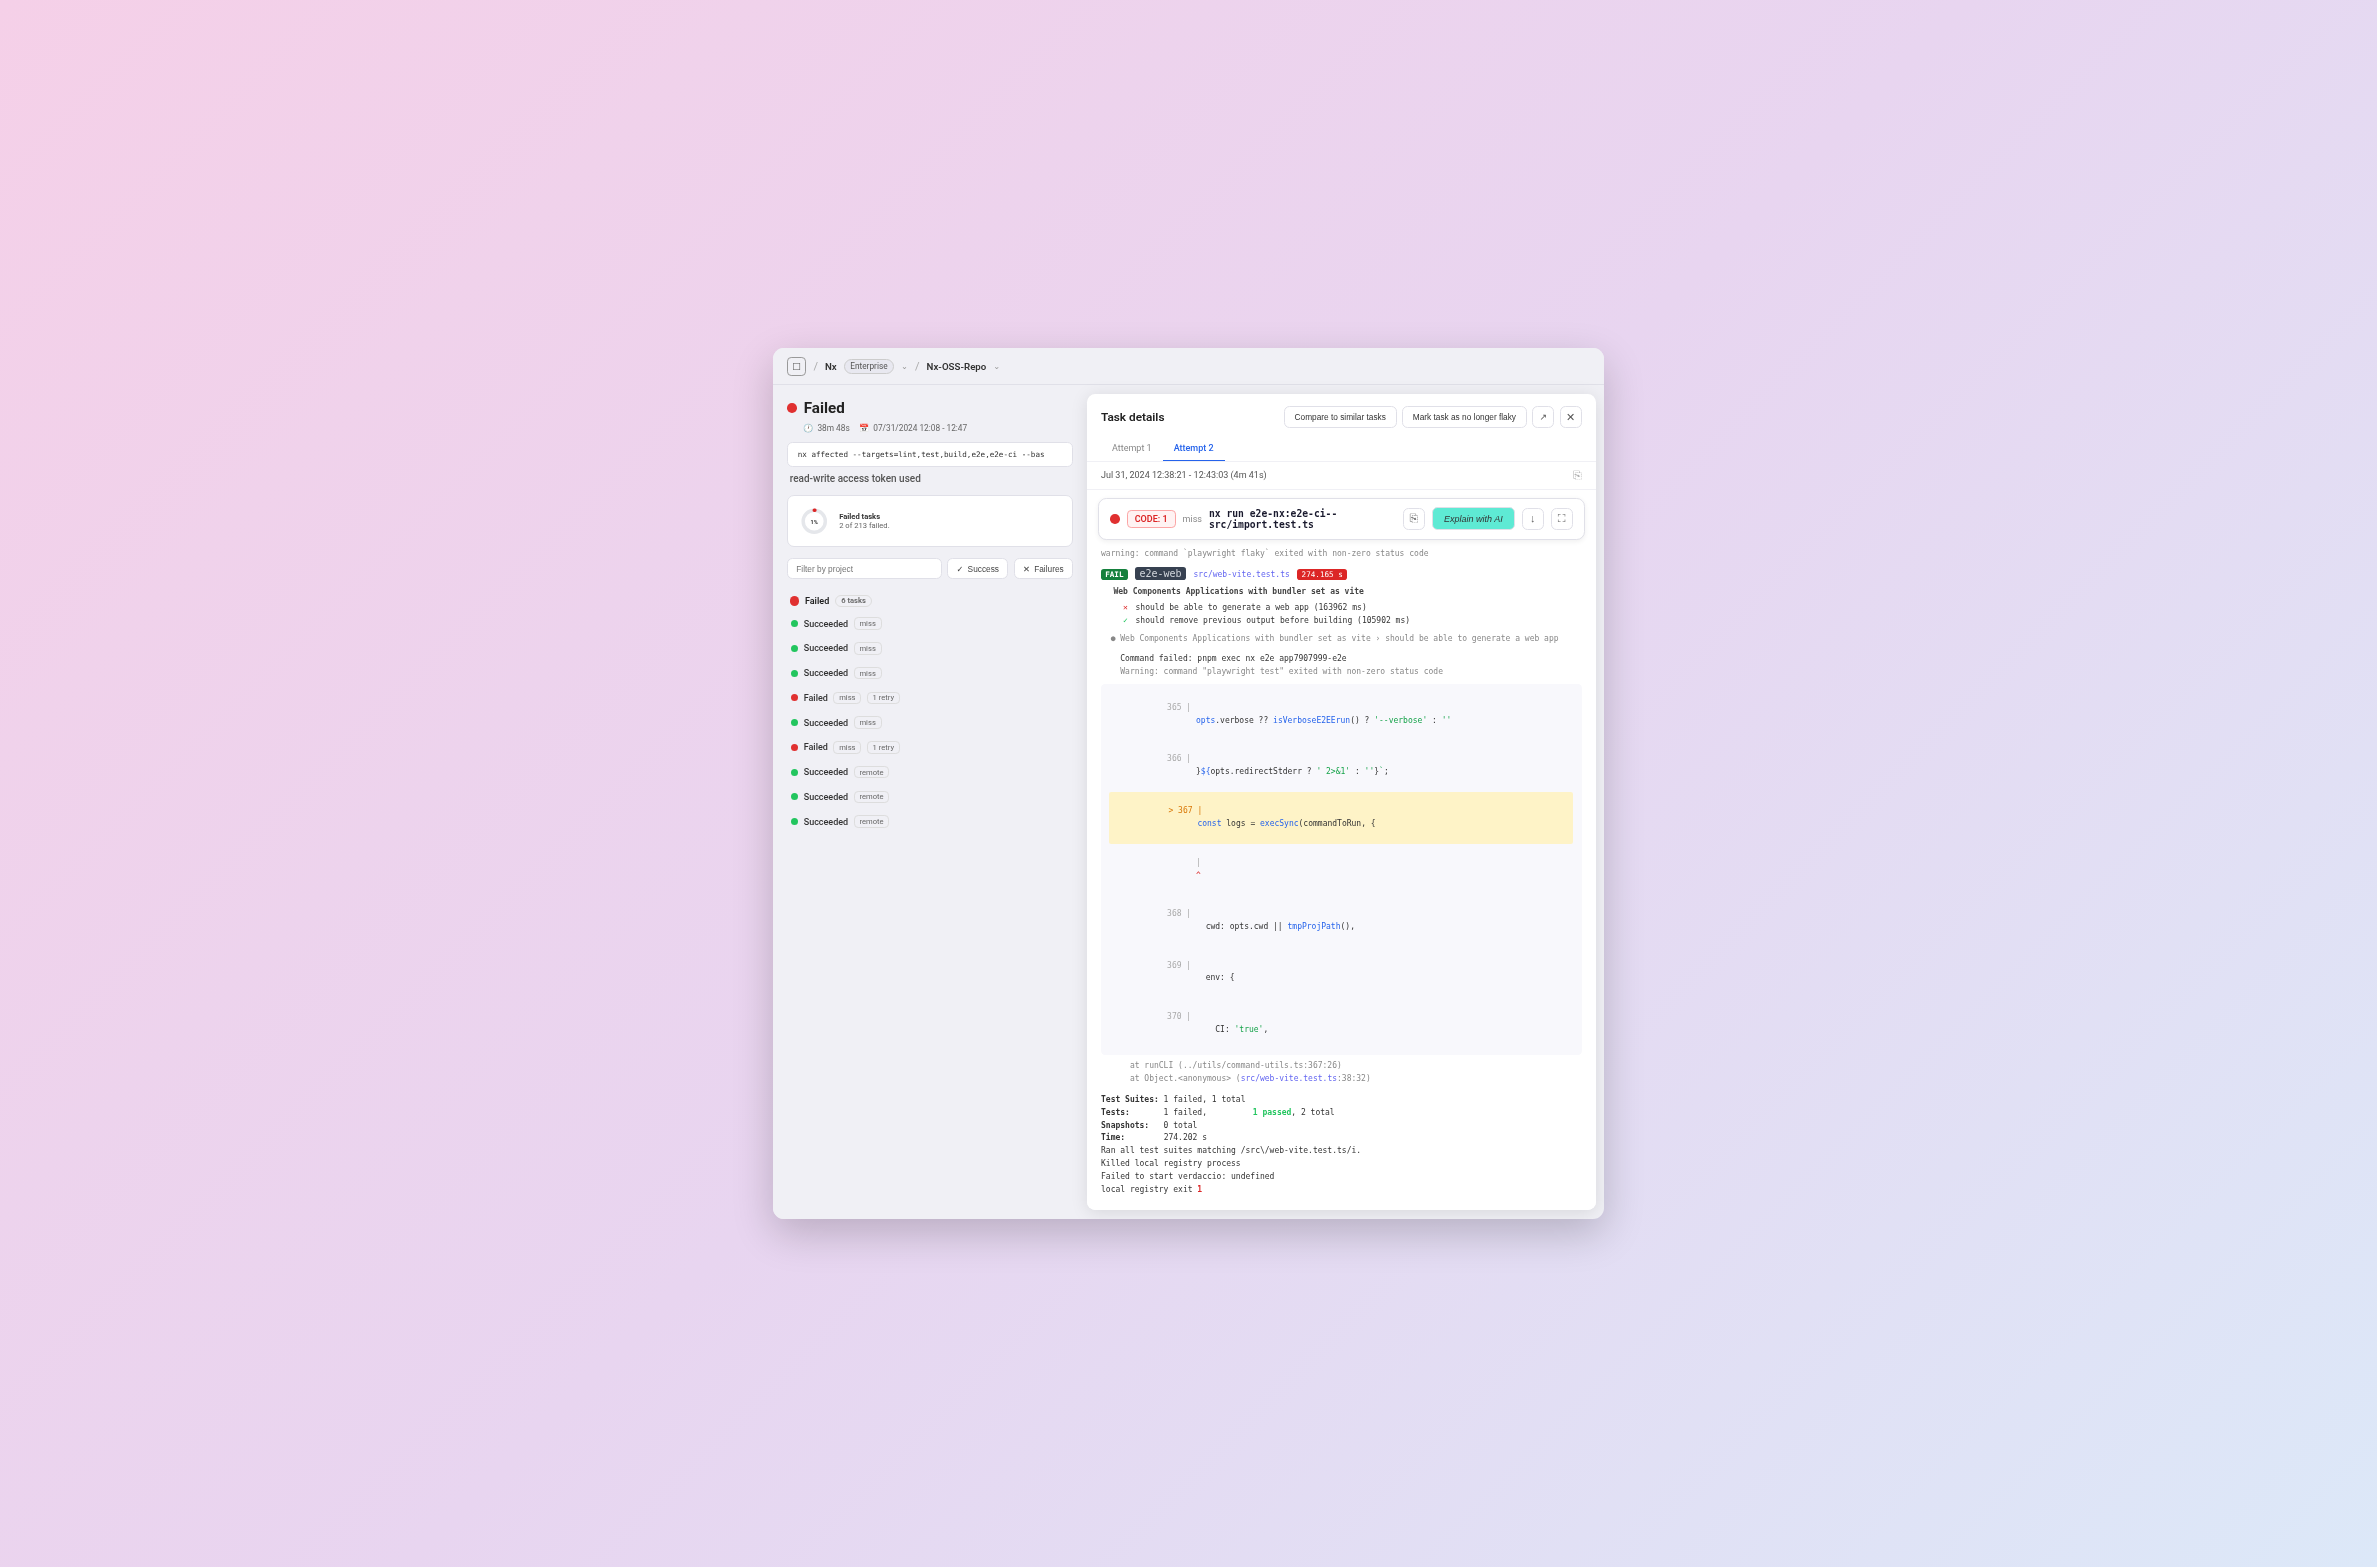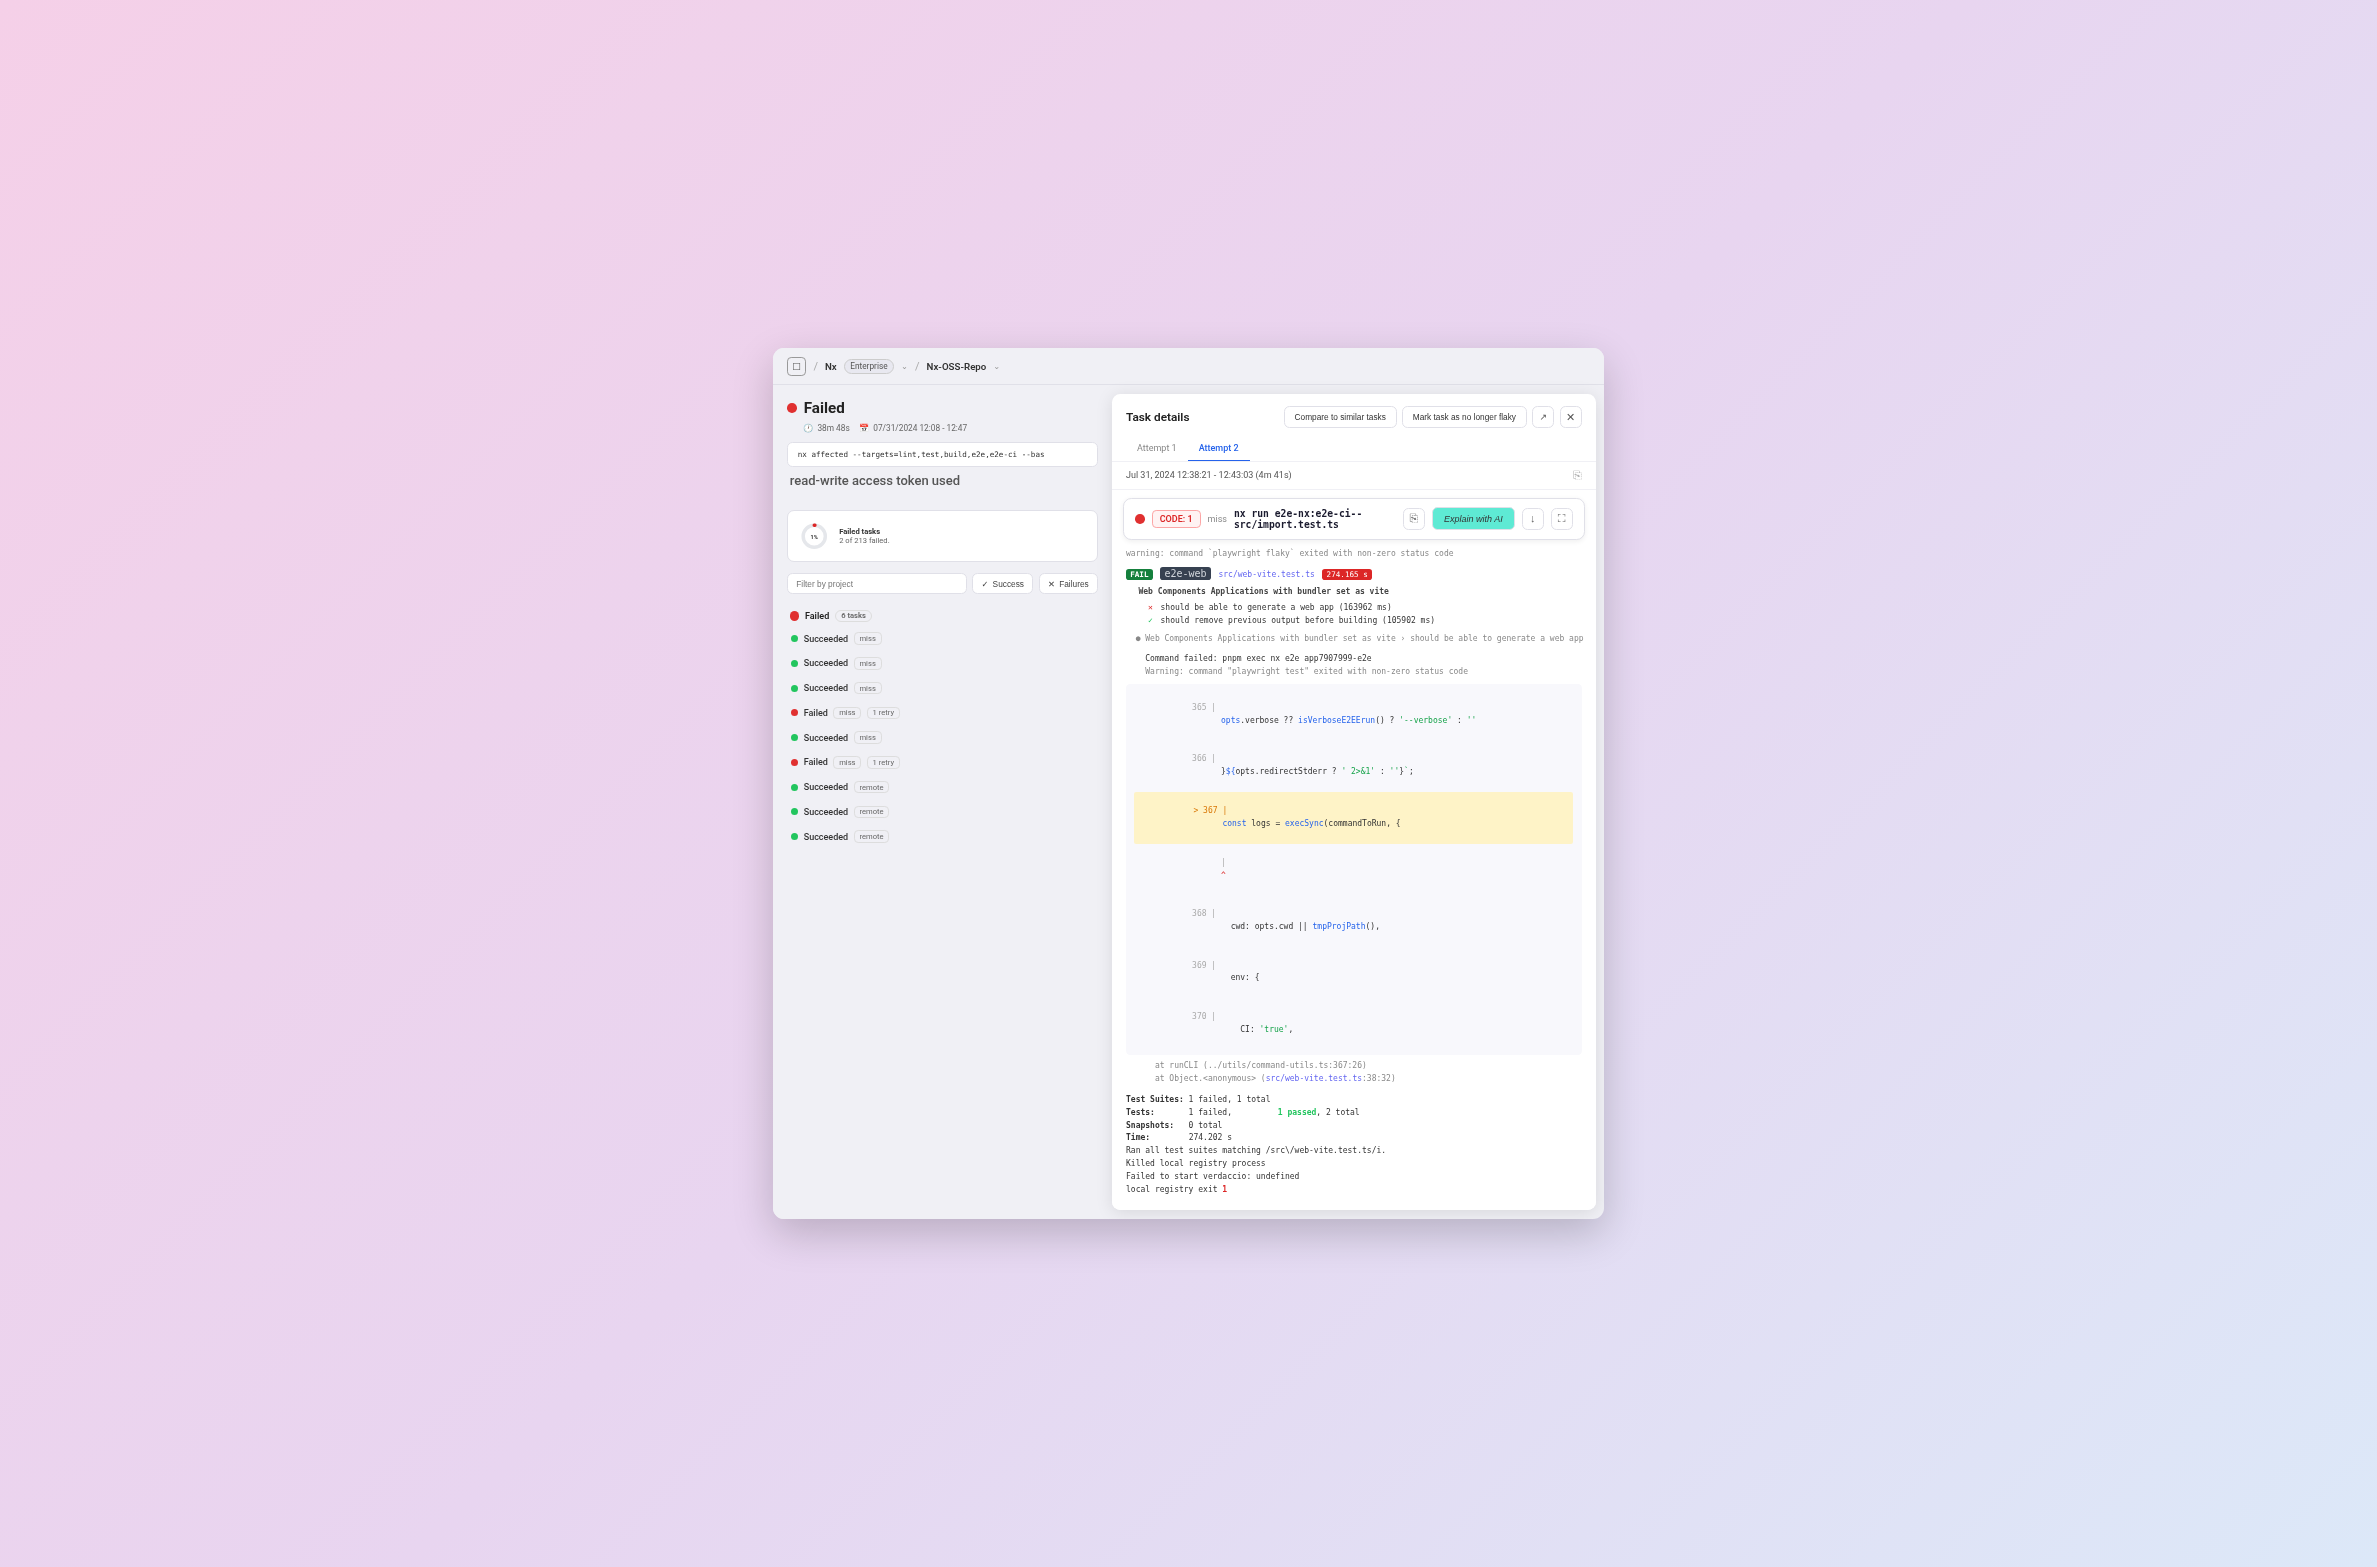--- a/index.html
+++ b/index.html
@@ -51,21 +51,21 @@
     .header-chevron { color: #999; font-size: 8.3px; }
 
     
     .main-area {
       display: flex;
       height: calc(100% - 39px);
     }
 
     
     .left-panel {
-      width: 339px;
+      width: 314px;
       padding: 14px;
       background: #f0f0f5;
       flex-shrink: 0;
     }
     .pipeline-header {
       display: flex;
       align-items: center;
       gap: 7px;
       margin-bottom: 5.5px;
     }
@@ -105,24 +105,24 @@
       padding: 7px 9.7px;
       font-family: 'Menlo', 'Monaco', monospace;
       font-size: 7.6px;
       color: #333;
       margin-bottom: 5.5px;
       white-space: nowrap;
       overflow: hidden;
       text-overflow: ellipsis;
     }
     .token-info {
-      font-size: 13px;
+      font-size: 10px;
       color: #888;
       padding-left: 2.8px;
-      margin-bottom: 22px;
+      margin-bottom: 11px;
     }
     .token-rw { color: #555; font-weight: 500; }
 
     
     .failed-card {
       background: #fff;
       border: 0.7px solid #e0e0e8;
       border-radius: 7px;
       padding: 9.7px 11px;
       margin-bottom: 11px;

